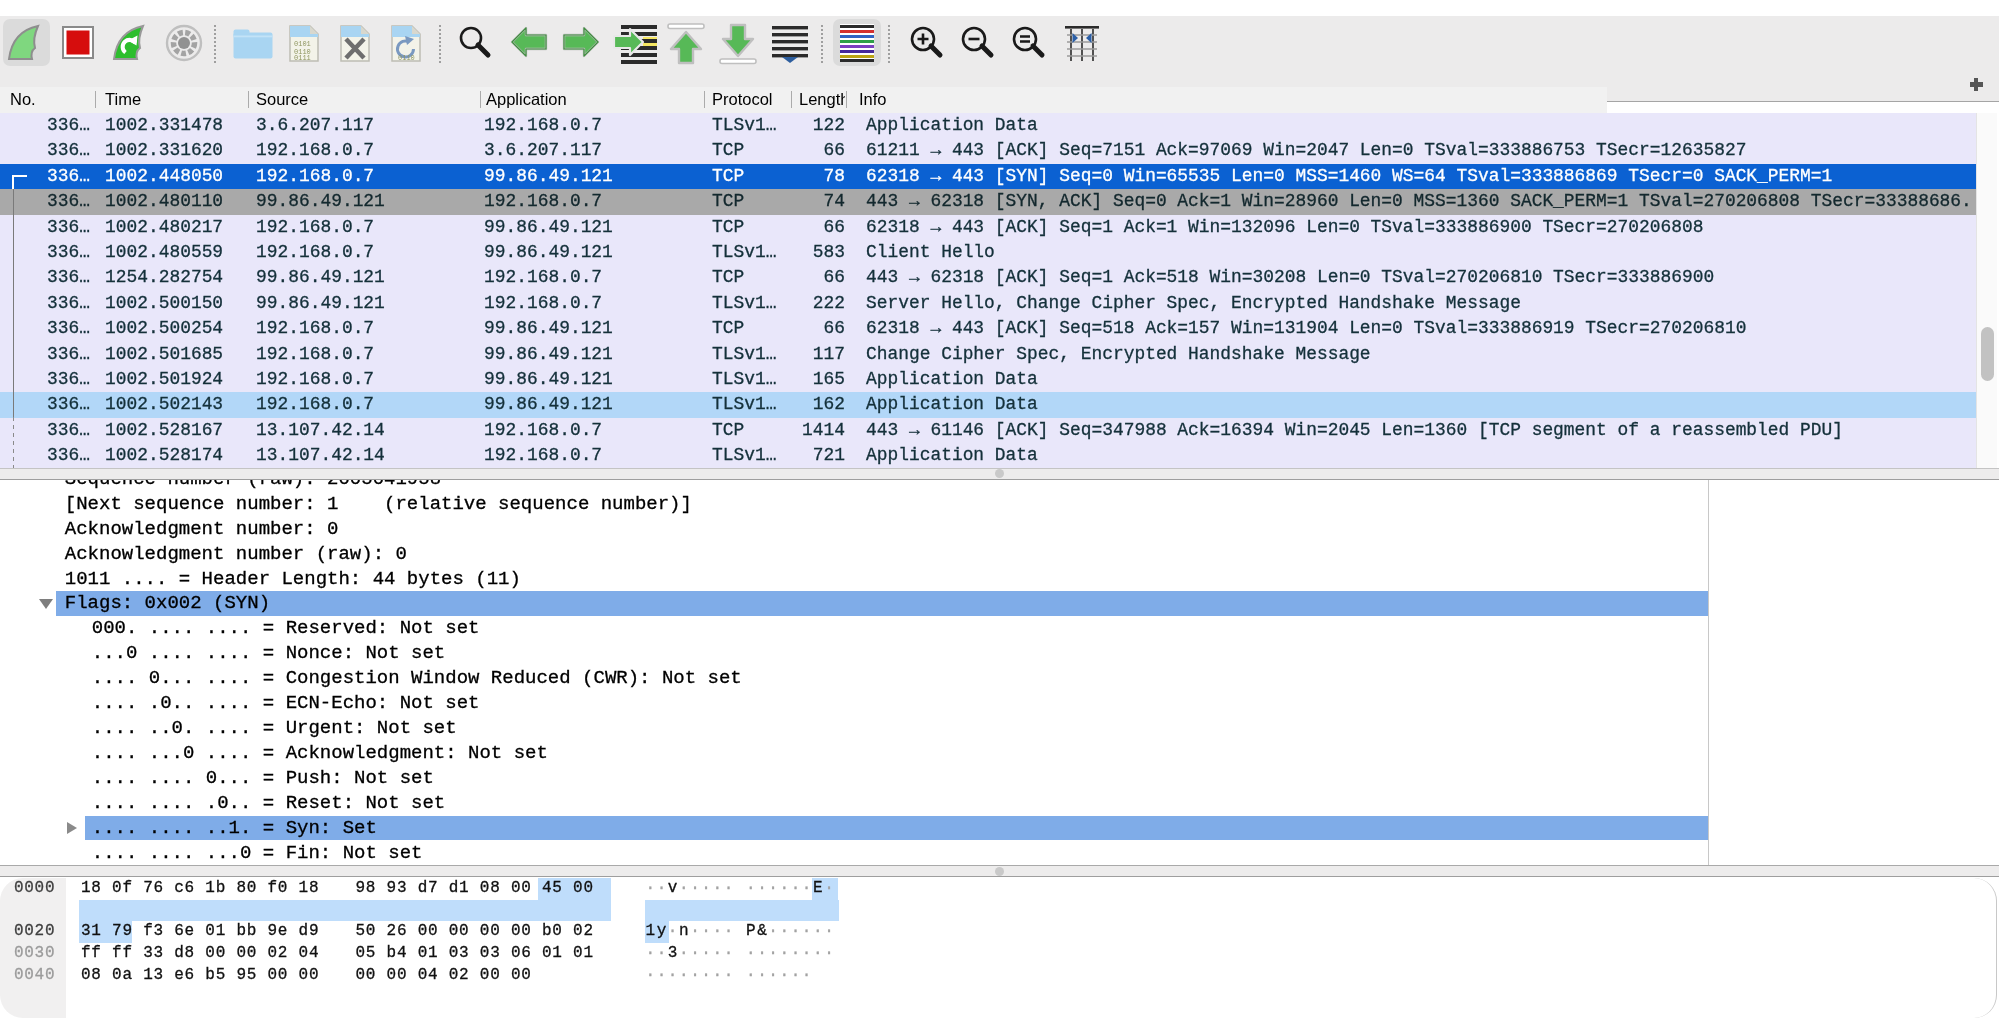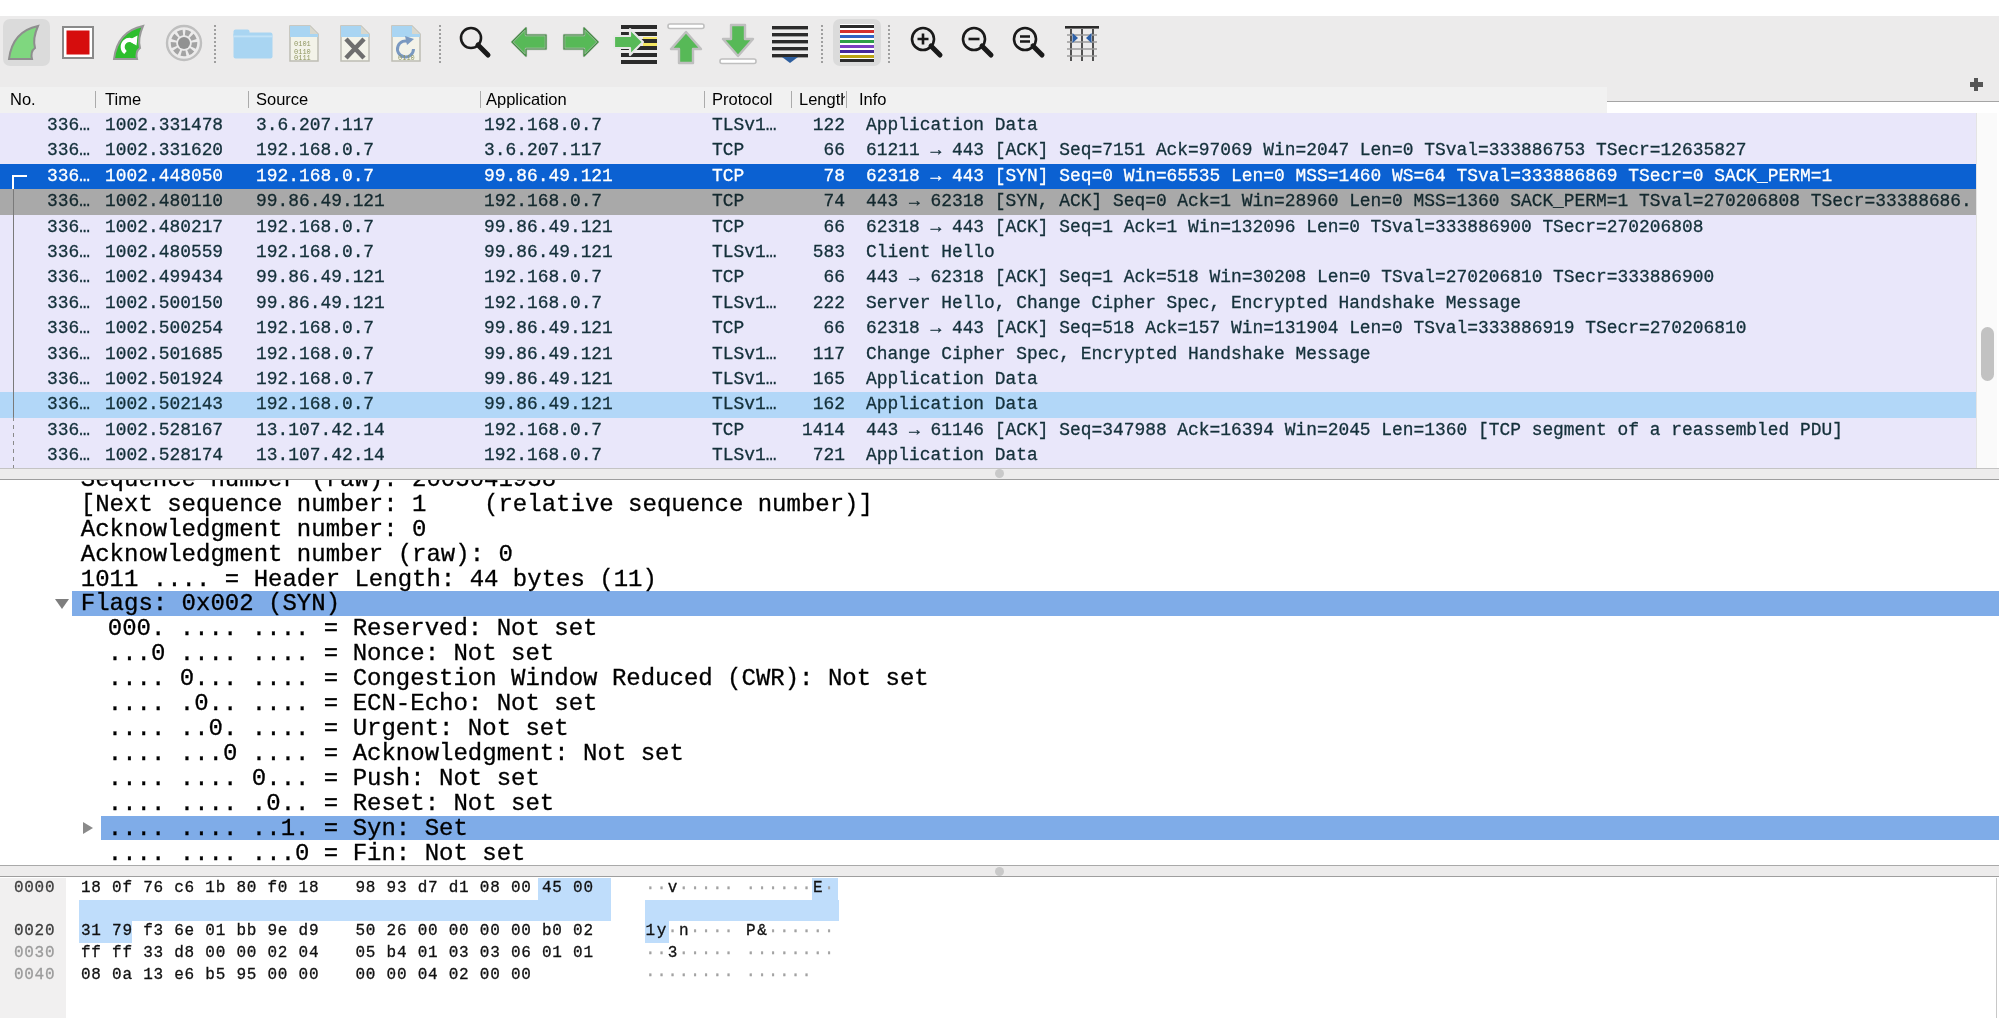--- a/index.html
+++ b/index.html
@@ -37,30 +37,30 @@
   #ptrack { position:absolute; left:1976px; top:113px; width:21px; height:354.6px;
     background:#FAFAFA; border-left:1px solid #E4E4E4; }
   #pthumb { position:absolute; left:1981px; top:327px; width:13px; height:54px;
     background:#C2C2C2; border-radius:7px; }
   
   .split { position:absolute; left:0; width:1999px; background:#EDECEC;
     border-bottom:1px solid #9E9E9E; }
   .grip { position:absolute; left:995px; width:9px; height:9px; border-radius:50%;
     background:#C9C9C9; }
   
-  #details { position:absolute; left:16px; top:479.5px; width:1984px; height:385px;
+  #details { position:absolute; left:0; top:479.5px; width:1709px; height:385px;
     background:#fff; overflow:hidden; border-right:1px solid #C8C8C8;
-    font-family:"Liberation Mono", monospace; font-size:24px; color:#000;
+    font-family:"Liberation Mono", monospace; font-size:19px; color:#000;
     -webkit-text-stroke:0.3px; }
   .drow { position:absolute; left:0; width:1997px; height:25px; line-height:25px; white-space:pre; }
   .dband { position:absolute; left:56px; width:1941px; height:24.3px; background:#7FACE8; }
   
   #hex { position:absolute; left:0; top:877.5px; width:1997px; height:140.5px;
     background:#fff; border-right:1px solid #C8C8C8; overflow:hidden;
-    font-family:"Liberation Mono", monospace; font-size:16px; color:#111;
+    font-family:"Liberation Mono", monospace; font-size:16px; color:#111;border-radius:23px;
     -webkit-text-stroke:0.3px; }
   #hexcol { position:absolute; left:0; top:0; width:66px; height:140.5px; background:#F1F0F0; }
   .hrow { position:absolute; left:0; width:1997px; height:21.7px; line-height:21.7px; }
   .hrow span { position:absolute; top:0; height:21.7px; white-space:pre; }
   .off { left:14px; letter-spacing:0.7px; color:#3F3F3F; }
   .offg { color:#9B9B9B; }
   .hg1 { left:81px; letter-spacing:0.76px;font-family:Liberation Mono, monospace; }
   .hg2 { left:355.5px; letter-spacing:0.76px; }
   .ag1 { left:645.5px; letter-spacing:1.57px; }
   .ag2 { left:746px; letter-spacing:1.57px; }
@@ -262,21 +262,21 @@
         <span class="c-no">336…</span>
         <span class="c-t">1002.480559</span>
         <span class="c-s">192.168.0.7</span>
         <span class="c-d">99.86.49.121</span>
         <span class="c-p">TLSv1…</span>
         <span class="c-l">583</span>
         <span class="c-i">Client Hello</span>
       </div>
     <div class="prow" style="top:152.4px">
         <span class="c-no">336…</span>
-        <span class="c-t">1002.499434</span>
+        <span class="c-t">1254.282754</span>
         <span class="c-s">99.86.49.121</span>
         <span class="c-d">192.168.0.7</span>
         <span class="c-p">TCP</span>
         <span class="c-l">66</span>
         <span class="c-i">443 → 62318 [ACK] Seq=1 Ack=518 Win=30208 Len=0 TSval=270206810 TSecr=333886900</span>
       </div>
     <div class="prow" style="top:177.8px">
         <span class="c-no">336…</span>
         <span class="c-t">1002.500150</span>
         <span class="c-s">99.86.49.121</span>

